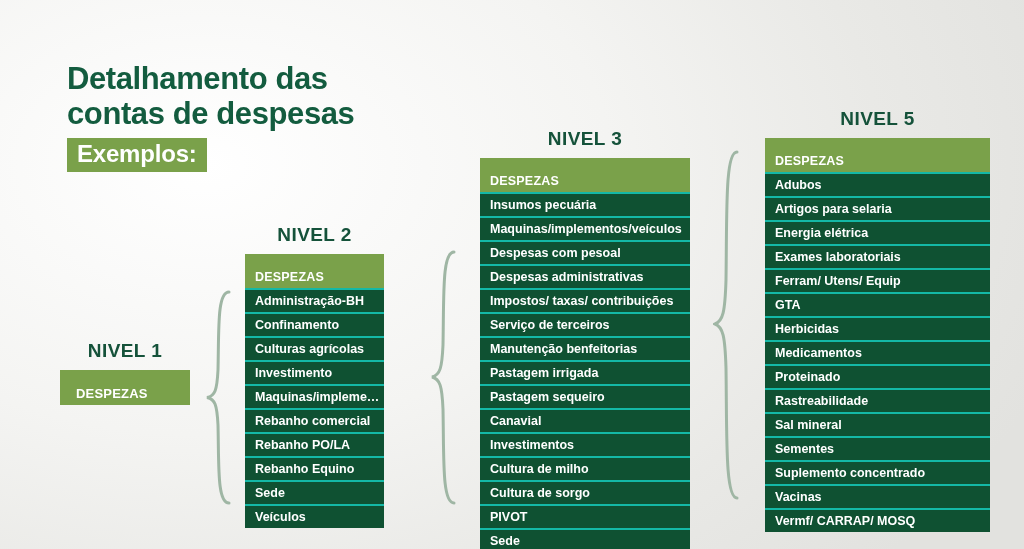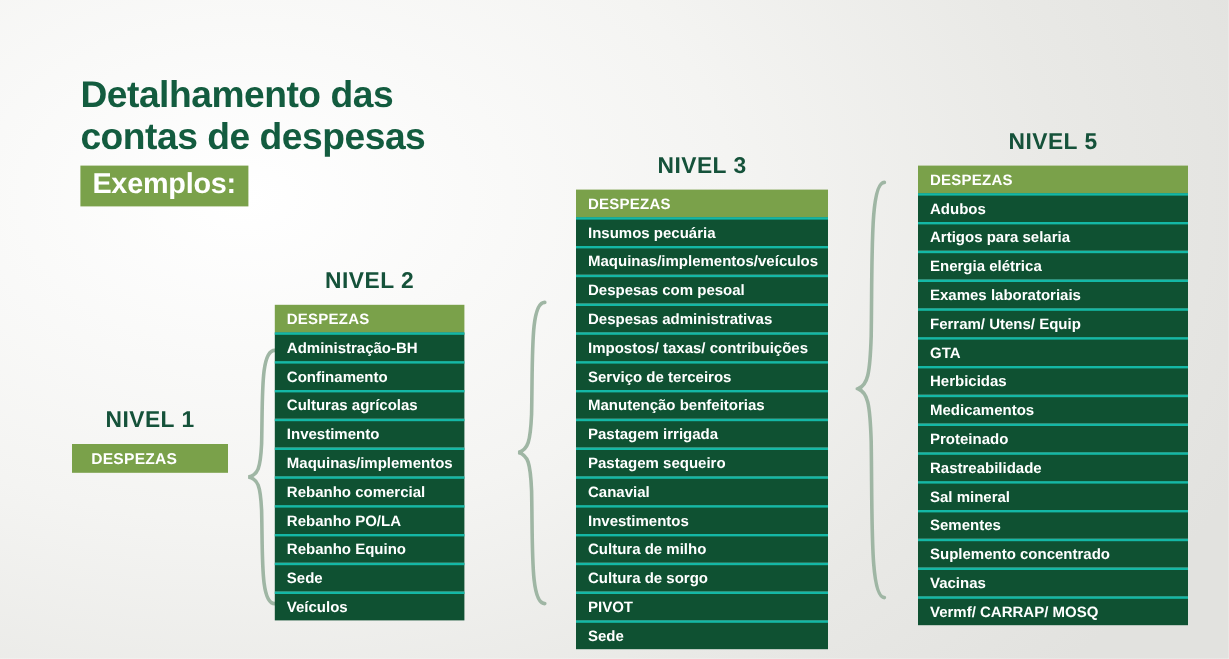--- a/index.html
+++ b/index.html
@@ -57,21 +57,21 @@
     color: #15523a;
     letter-spacing: 0.4px;
     text-align: center;
     margin-bottom: 8px;
   }
   .header-cell {
     background: #7aa14a;
     color: #ffffff;
     font-size: 12.5px;
     font-weight: bold;
-    padding: 5px 0 4px 10px;
+    padding: 16px 0 4px 10px;
     letter-spacing: 0.2px;
   }
   .cell {
     background: #0f5132;
     color: #ffffff;
     font-size: 12.5px;
     font-weight: bold;
     padding: 4px 0 4px 10px;
     border-top: 2px solid #14b8a6;
     white-space: nowrap;
@@ -85,23 +85,23 @@
     top: 340px;
     width: 130px;
   }
   #col-n1 .header-cell {
     padding-left: 16px;
     font-size: 13px;
   }
 
   
   #col-n2 {
-    left: 229px;
+    left: 245px;
     top: 224px;
-    width: 158px;
+    width: 139px;
   }
 
   
   #col-n3 {
     left: 480px;
     top: 128px;
     width: 210px;
   }
 
   

